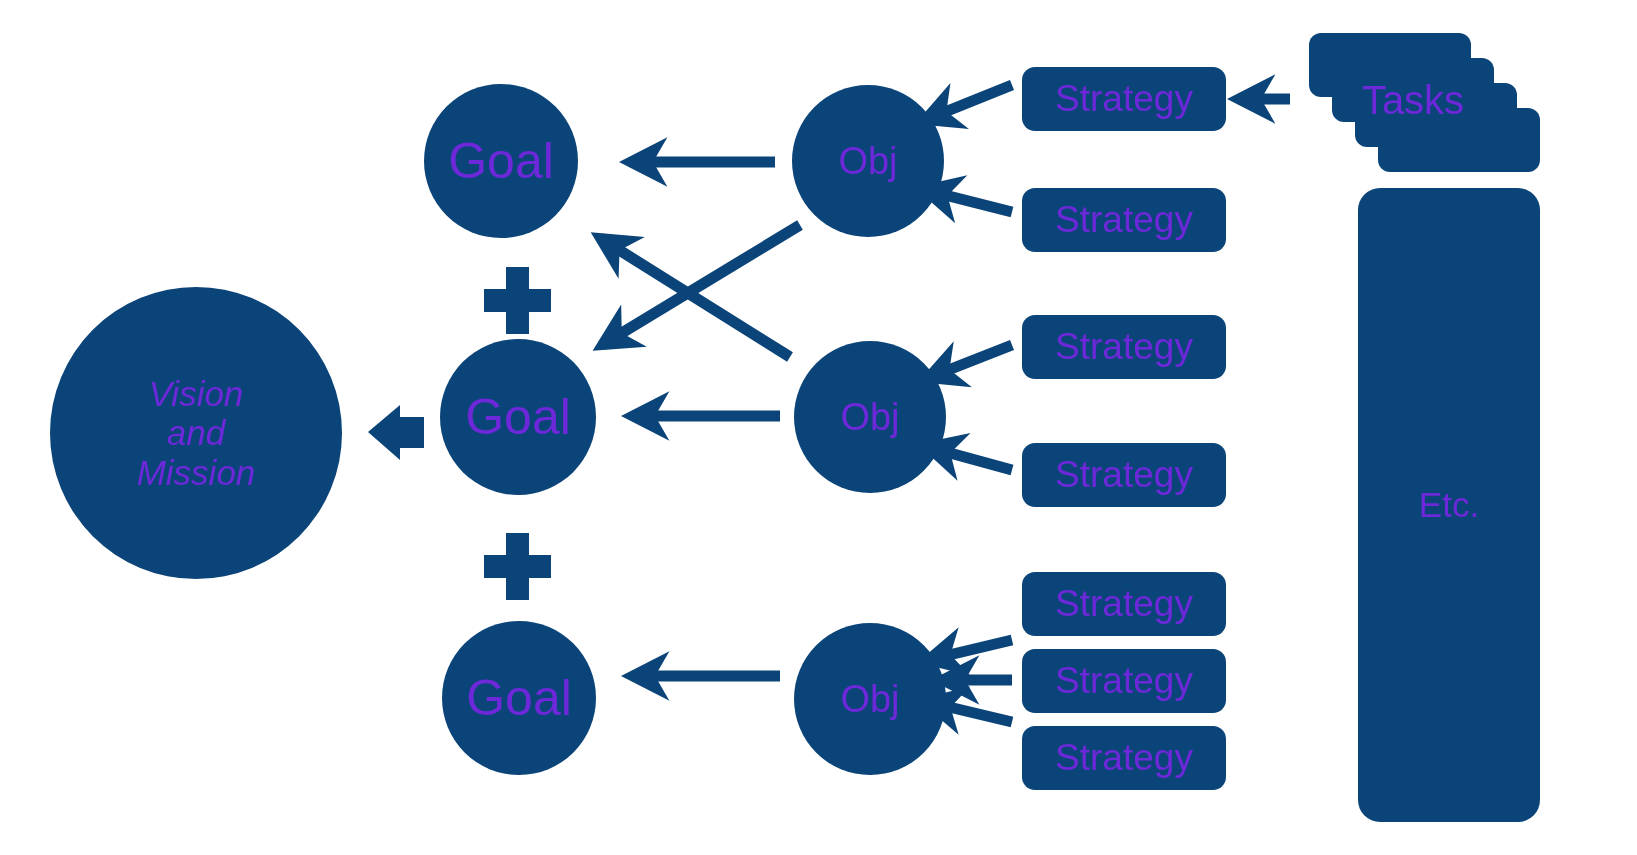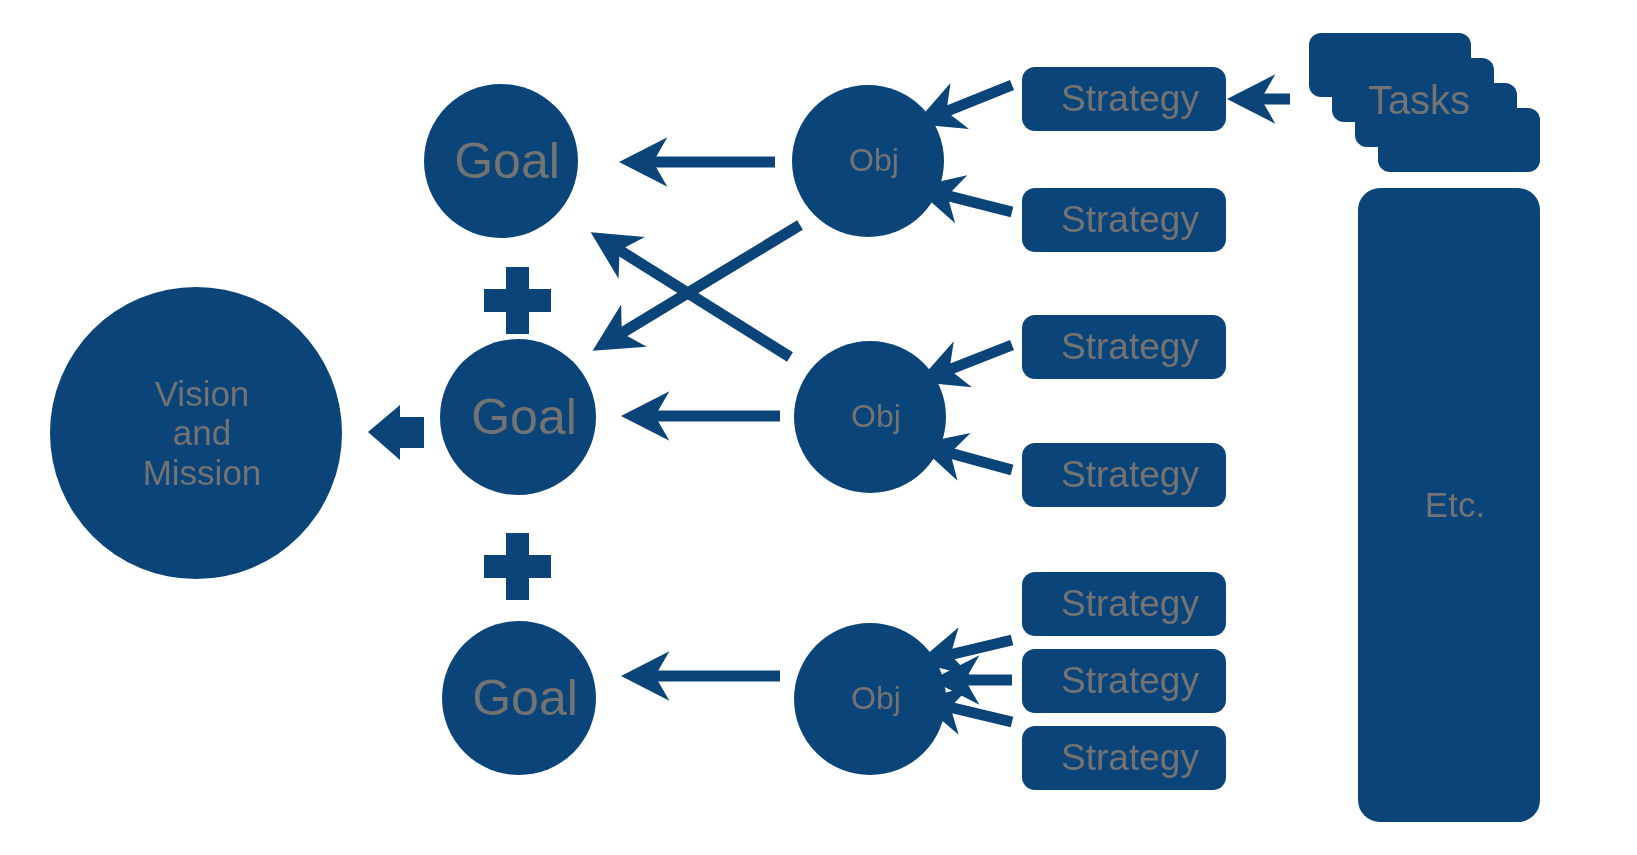--- a/index.html
+++ b/index.html
@@ -23,30 +23,29 @@
     top: 0;
     left: 0;
     width: 1637px;
     height: 855px;
   }
   .node-text {
     position: absolute;
     display: flex;
     align-items: center;
     justify-content: center;
-    color: #737373;
+    color: #6d28d9;
     text-align: center;
     pointer-events: none;
     line-height: 1.12;
     white-space: pre-line;
-    padding-left: 6px;
   }
   .t-vision   { font-size: 35px; }
   .t-goal     { font-size: 50px; }
-  .t-obj      { font-size: 32px; }
+  .t-obj      { font-size: 38px; }
   .t-strategy { font-size: 37px; }
   .t-tasks    { font-size: 40px; }
   .t-etc      { font-size: 35px; }
 </style>
 </head>
 <body>
 
 <div id="canvas">
 
   <svg class="layer" viewBox="0 0 1637 855" xmlns="http://www.w3.org/2000/svg">
@@ -109,21 +108,21 @@
     <g>
       <rect x="1378" y="108" width="162" height="64" rx="12" ry="12" fill="#0B4478"></rect>
       <rect x="1355" y="83" width="162" height="64" rx="12" ry="12" fill="#0B4478"></rect>
       <rect x="1332" y="58" width="162" height="64" rx="12" ry="12" fill="#0B4478"></rect>
       <rect x="1309" y="33" width="162" height="64" rx="12" ry="12" fill="#0B4478"></rect>
     </g>
 
     <rect x="1358" y="188" width="182" height="634" rx="22" ry="22" fill="#0B4478"></rect>
   </svg>
 
-  <div class="node-text t-vision" style="left:51px; top:288px; width:290px; height:290px;">Vision
+  <div class="node-text t-vision" style="left:51px; top:288px; width:290px; height:290px;font-style:italic;">Vision
 and
 Mission</div>
 
   <div class="node-text t-goal" style="left:424px; top:84px; width:154px; height:154px;">Goal</div>
 
   <div class="node-text t-goal" style="left:440px; top:339px; width:156px; height:156px;">Goal</div>
 
   <div class="node-text t-goal" style="left:442px; top:621px; width:154px; height:154px;">Goal</div>
 
   <div class="node-text t-obj" style="left:792px; top:85px; width:152px; height:152px;">Obj</div>

